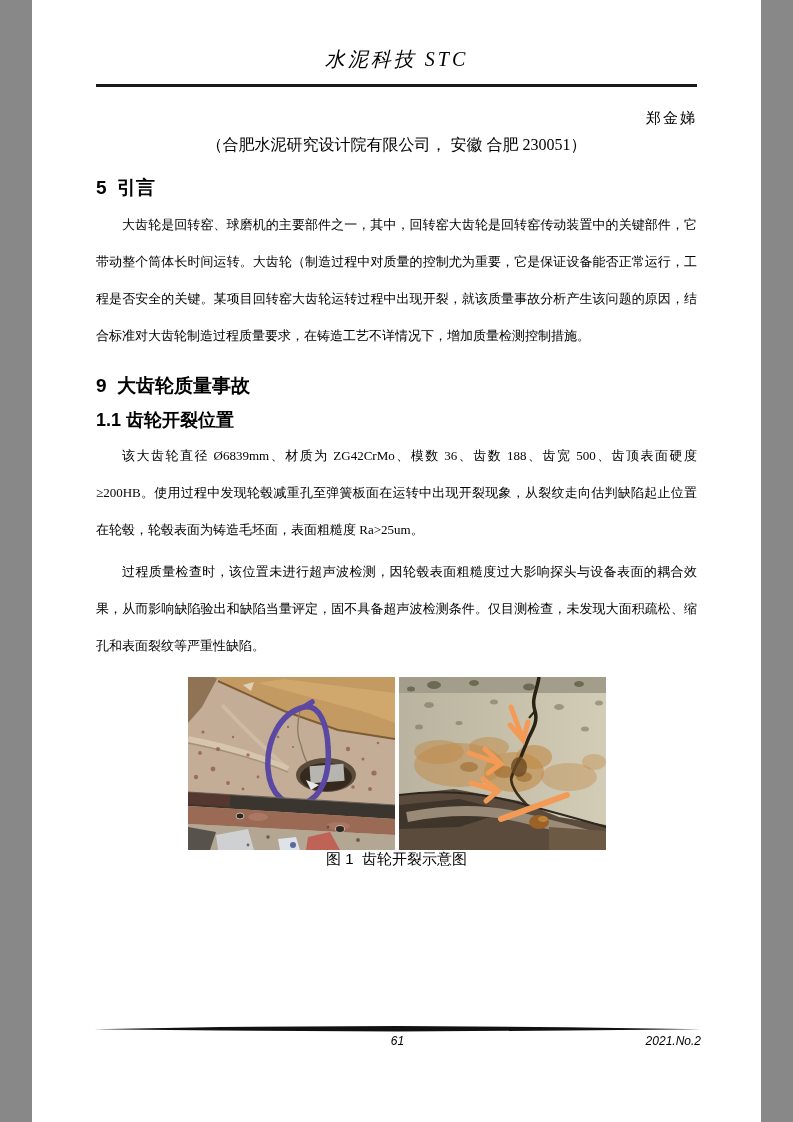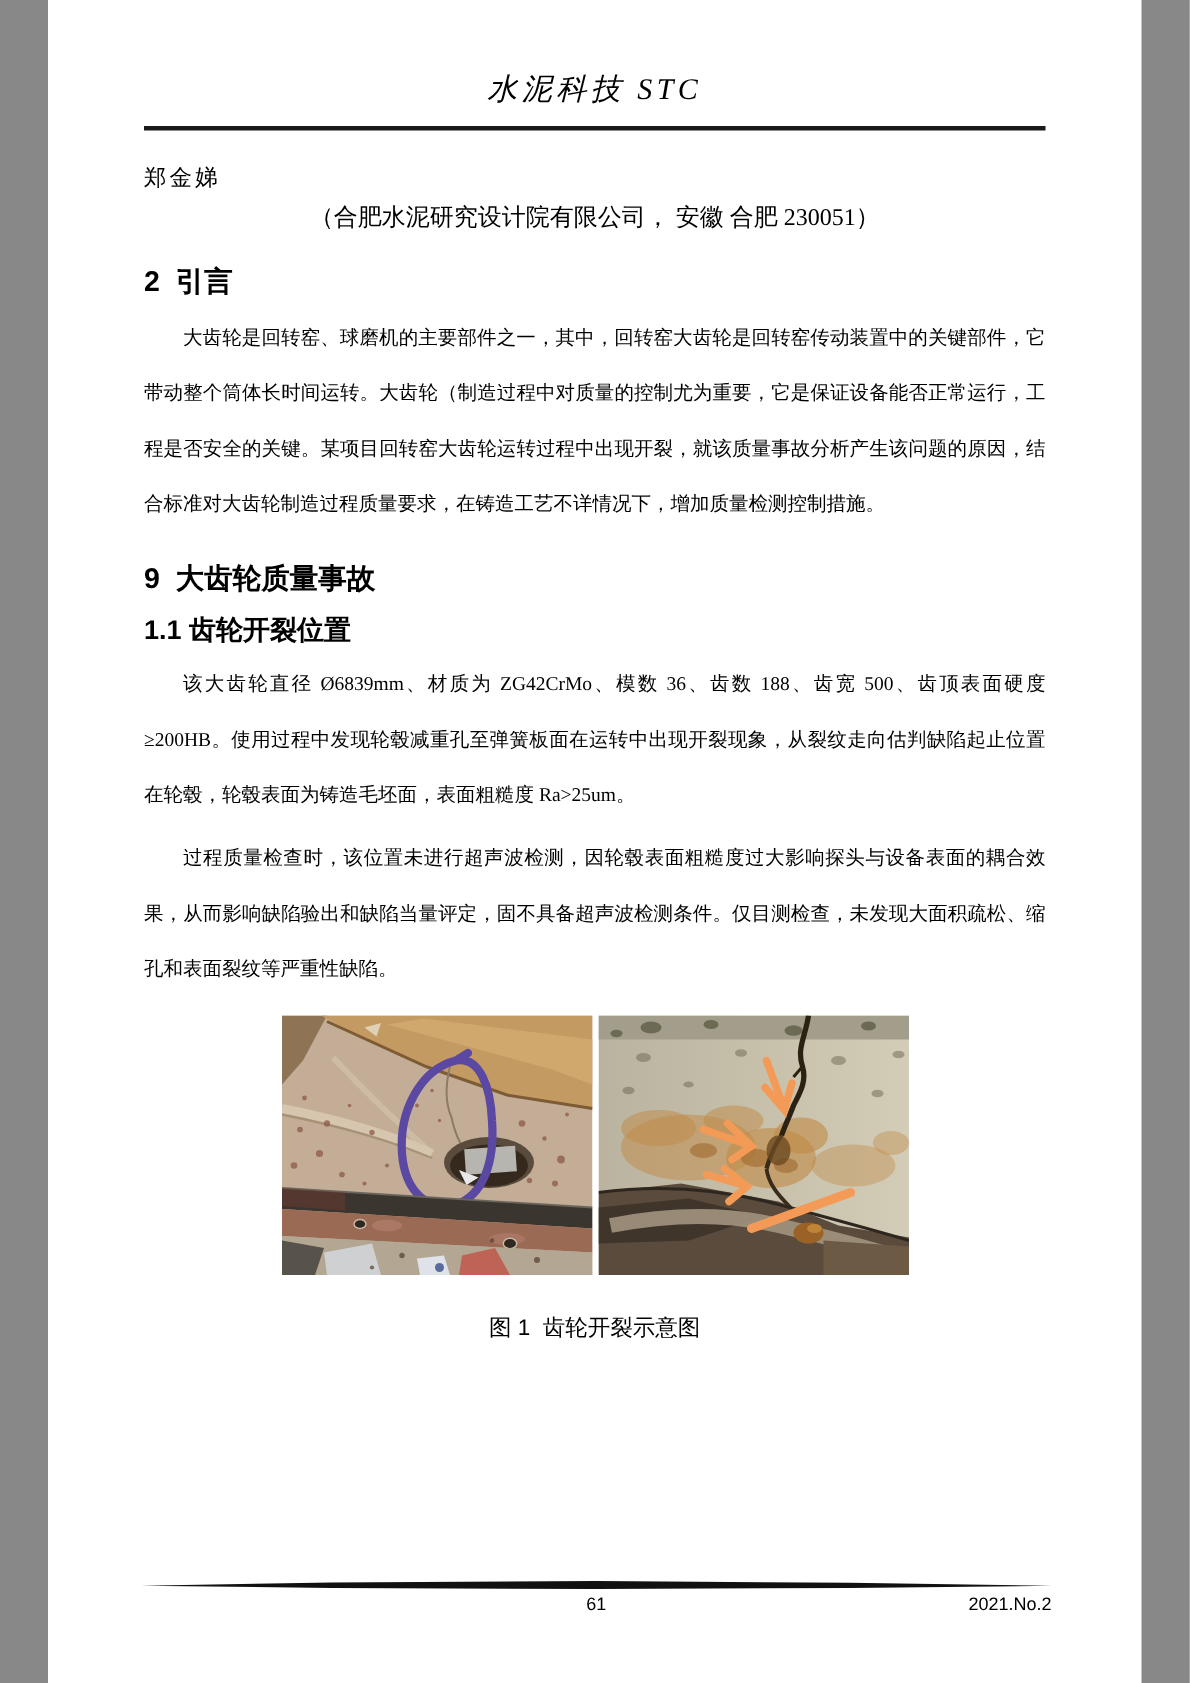--- a/index.html
+++ b/index.html
@@ -34,21 +34,21 @@
   .article-title {
     margin-top:40px;
     text-align:center;
     font-size:29px;
     font-weight:bold;
     letter-spacing:1px;
     font-family:"Liberation Sans","DejaVu Sans",sans-serif;
   }
   .article-author {
     margin-top:22px;
-    text-align:left;
+    text-align:right;
     font-size:15px;
     letter-spacing:2px;
   }
   .article-affiliation {
     margin-top:7px;
     text-align:center;
     font-size:16px;
   }
 
   
@@ -74,30 +74,30 @@
     text-indent:2em;
   }
 
   
   .figure-block { margin-top:13px; text-align:center; }
   .photo-row {
     display:flex; justify-content:center; align-items:flex-start; gap:4px;
   }
   .photo-frame { width:207px; height:173px; display:block; }
   .figure-caption {
-    margin-top:26px;
+    margin-top:0;
     font-size:15px;
     white-space:pre-wrap;
     font-family:"Liberation Sans","DejaVu Sans",sans-serif;
   }
 
   
   .footer {
     position:absolute;
-    left:62px; right:60px; bottom:44px;
+    left:62px; right:60px; bottom:72px;font-style:italic;
   }
   .footer-rule { display:block; width:100%; height:6px; }
   .footer-text {
     position:relative;
     margin-top:2px;
     height:16px;
     font-size:12px;
     font-family:"Liberation Sans","DejaVu Sans",sans-serif;
   }
   .page-num { position:absolute; left:0; right:0; text-align:center; }
@@ -108,21 +108,21 @@
 
 <div class="page">
 
   <div class="content">
     <div class="journal-head">水泥科技 STC</div>
     <div class="head-rule"></div>
 
     <div class="article-author">郑金娣</div>
     <div class="article-affiliation">（合肥水泥研究设计院有限公司， 安徽 合肥 230051）</div>
 
-    <div class="h-level1">2  引言</div>
+    <div class="h-level1">5  引言</div>
     <div class="body-par">大齿轮是回转窑、球磨机的主要部件之一，其中，回转窑大齿轮是回转窑传动装置中的关键部件，它带动整个筒体长时间运转。大齿轮（制造过程中对质量的控制尤为重要，它是保证设备能否正常运行，工程是否安全的关键。某项目回转窑大齿轮运转过程中出现开裂，就该质量事故分析产生该问题的原因，结合标准对大齿轮制造过程质量要求，在铸造工艺不详情况下，增加质量检测控制措施。</div>
 
     <div class="h-level1">9  大齿轮质量事故</div>
     <div class="h-level2">1.1 齿轮开裂位置</div>
     <div class="body-par">该大齿轮直径 Ø6839mm、材质为 ZG42CrMo、模数 36、齿数 188、齿宽 500、齿顶表面硬度≥200HB。使用过程中发现轮毂减重孔至弹簧板面在运转中出现开裂现象，从裂纹走向估判缺陷起止位置在轮毂，轮毂表面为铸造毛坯面，表面粗糙度 Ra&gt;25um。</div>
     <div class="body-par">过程质量检查时，该位置未进行超声波检测，因轮毂表面粗糙度过大影响探头与设备表面的耦合效果，从而影响缺陷验出和缺陷当量评定，固不具备超声波检测条件。仅目测检查，未发现大面积疏松、缩孔和表面裂纹等严重性缺陷。</div>
 
     <div class="figure-block">
       <div class="photo-row">
 

